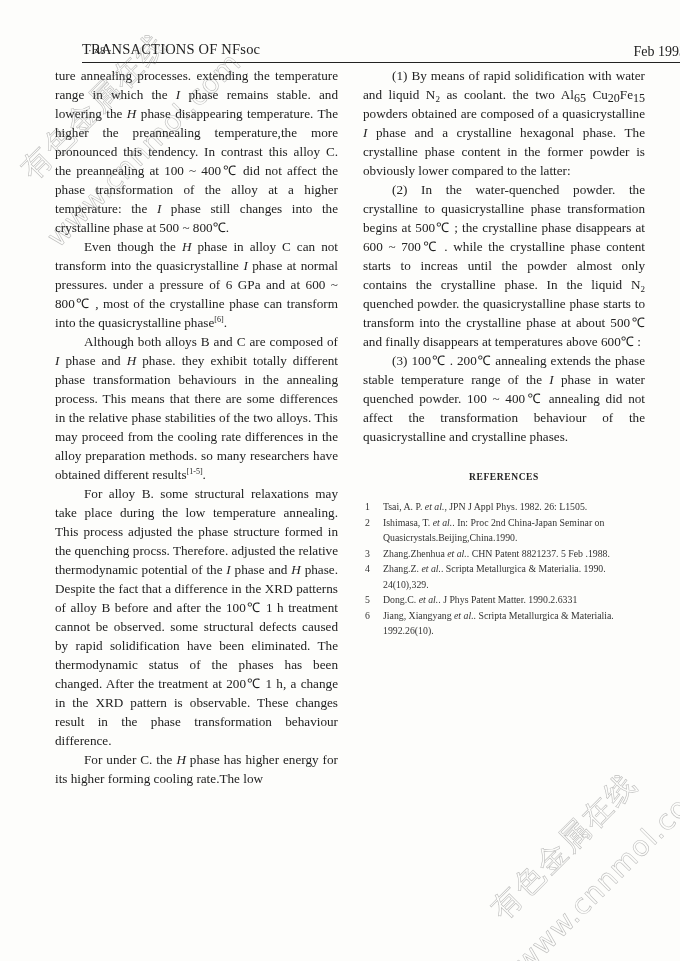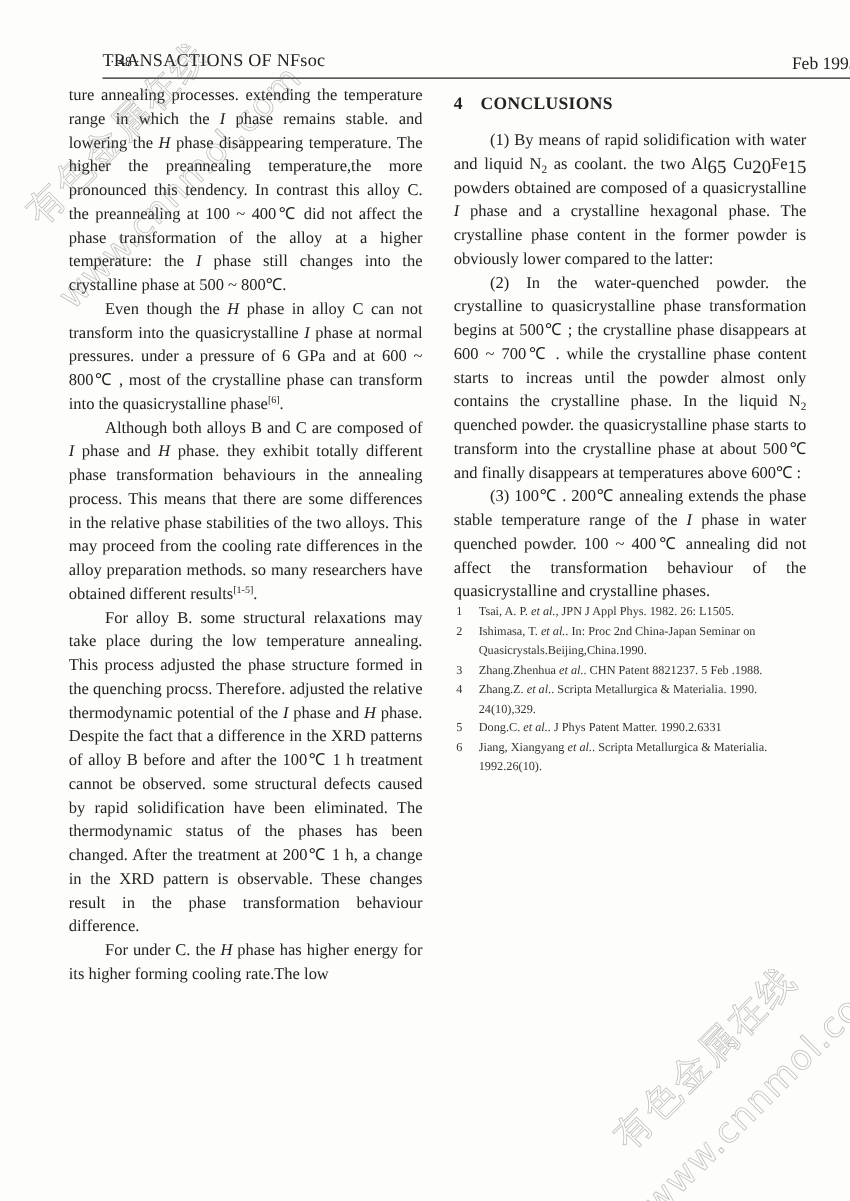--- a/index.html
+++ b/index.html
@@ -20,21 +20,21 @@
     position: absolute; top: 66px; font-size: 13.2px; line-height: 19px;
     text-align: justify; text-justify: inter-word;
   }
   .col.left { left: 55px; width: 283px; }
   .col.right { left: 363px; width: 282px; }
   .col p { margin: 0; font-family: Liberation Serif, serif; }
   .col p.indent { text-indent: 2.2em; }
   .col .i { font-style: italic; }
   sup { font-size: 8px; line-height: 0; vertical-align: 5px; }
   sub { font-size: 9px; line-height: 0; vertical-align: -3px; }
-  .small { font-size: 15px; }
+  .small { font-size: 12px; }
 
   .section-head {
     font-weight: bold; font-size: 14px; margin: 8px 0 9px 0 !important; letter-spacing: 0.3px;
   }
   .section-head .num { margin-right: 14px; }
 
   .refs-title {
     text-align: center; font-weight: bold; font-size: 9.5px; letter-spacing: 0.6px;
     margin: 22px 0 12px 0 !important;
   }
@@ -66,28 +66,28 @@
 
   <p class="indent"><span>Although both alloys B and C are composed of </span><span class="i">I</span><span> phase and </span><span class="i">H</span><span> phase. they exhibit totally different phase transformation behaviours in the annealing process. This means that there are some differences in the relative phase stabilities of the two alloys. This may proceed from the cooling rate differences in the alloy preparation methods. so many researchers have obtained different results</span><sup>[1-5]</sup><span>.</span></p>
 
   <p class="indent"><span>For alloy B. some structural relaxations may take place during the low temperature annealing. This process adjusted the phase structure formed in the quenching procss. Therefore. adjusted the relative thermodynamic potential of the </span><span class="i">I</span><span> phase and </span><span class="i">H</span><span> phase. Despite the fact that a difference in the XRD patterns of alloy B before and after the 100℃ 1 h treatment cannot be observed. some structural defects caused by rapid solidification have been eliminated. The thermodynamic status of the phases has been changed. After the treatment at 200℃ 1 h, a change in the XRD pattern is observable. These changes result in the phase transformation behaviour difference.</span></p>
 
   <p class="indent"><span>For under C. the </span><span class="i">H</span><span> phase has higher energy for its higher forming cooling rate.The low</span></p>
 </div>
 
 <div class="col right">
 
-  <p class="section-head"><span class="num">4</span><span>CONCLUSIONS</span></p>
 
   <p class="indent"><span>(1) By means of rapid solidification with water and liquid N</span><sub>2</sub><span> as coolant. the two Al</span><sub class="small">65</sub><span> Cu</span><sub class="small">20</sub><span>Fe</span><sub class="small">15</sub><span> powders obtained are composed of a quasicrystalline </span><span class="i">I</span><span> phase and a crystalline hexagonal phase. The crystalline phase content in the former powder is obviously lower compared to the latter:</span></p>
 
   <p class="indent"><span>(2) In the water-quenched powder. the crystalline to quasicrystalline phase transformation begins at 500℃ ; the crystalline phase disappears at 600 ~ 700℃ . while the crystalline phase content starts to increas until the powder almost only contains the crystalline phase. In the liquid N</span><sub>2</sub><span> quenched powder. the quasicrystalline phase starts to transform into the crystalline phase at about 500℃ and finally disappears at temperatures above 600℃ :</span></p>
 
   <p class="indent"><span>(3) 100℃ . 200℃ annealing extends the phase stable temperature range of the </span><span class="i">I</span><span> phase in water quenched powder. 100 ~ 400℃ annealing did not affect the transformation behaviour of the quasicrystalline and crystalline phases.</span></p>
 
+  <p class="refs-title">REFERENCES</p>
 
   <ul class="refs">
     <li><span class="rn">1</span><span>Tsai, A. P. </span><span class="i">et al.</span><span>, JPN J Appl Phys. 1982. 26: L1505.</span></li>
     <li><span class="rn">2</span><span>Ishimasa, T. </span><span class="i">et al.</span><span>. In: Proc 2nd China-Japan Seminar on Quasicrystals.Beijing,China.1990.</span></li>
     <li><span class="rn">3</span><span>Zhang.Zhenhua </span><span class="i">et al.</span><span>. CHN Patent 8821237. 5 Feb .1988.</span></li>
     <li><span class="rn">4</span><span>Zhang.Z. </span><span class="i">et al.</span><span>. Scripta Metallurgica &amp; Materialia. 1990. 24(10),329.</span></li>
     <li><span class="rn">5</span><span>Dong.C. </span><span class="i">et al.</span><span>. J Phys Patent Matter. 1990.2.6331</span></li>
     <li><span class="rn">6</span><span>Jiang, Xiangyang </span><span class="i">et al.</span><span>. Scripta Metallurgica &amp; Materialia. 1992.26(10).</span></li>
   </ul>
 </div>

